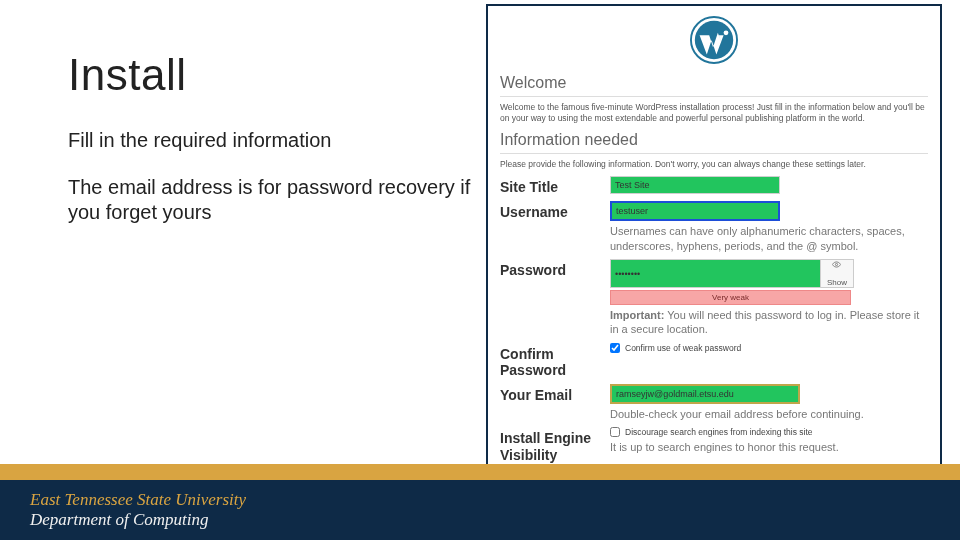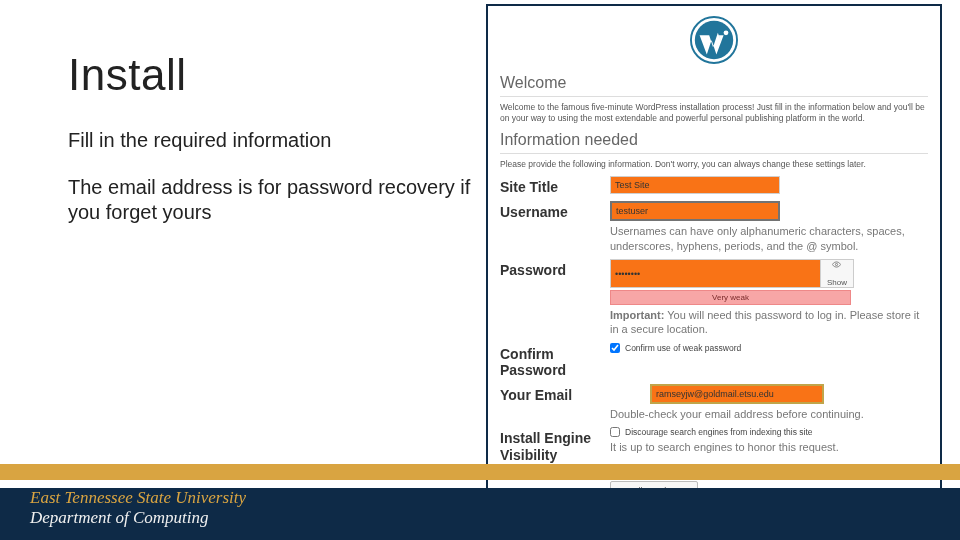--- a/index.html
+++ b/index.html
@@ -3,36 +3,36 @@
 <meta charset="utf-8">
 <style>
   * { box-sizing: border-box; margin: 0; padding: 0; }
   html, body { width: 960px; height: 540px; font-family: "Segoe UI", Arial, sans-serif; background: #fff; overflow: hidden; }
   .slide { position: relative; width: 960px; height: 540px; }
   .left-col { position: absolute; left: 68px; top: 50px; width: 410px; }
   .title { font-size: 44px; font-weight: 400; color: #222; letter-spacing: 0.5px; margin-bottom: 28px; }
   .para { font-size: 20px; line-height: 1.25; color: #222; margin-bottom: 22px; }
   .footer-band { position: absolute; left: 0; bottom: 0; height: 74px; width: 960px; }
   .gold-bar { position: absolute; left: 0; bottom: 60px; width: 960px; height: 16px; background: #d9a441; }
-  .navy-bar { position: absolute; left: 0; bottom: 0; width: 960px; height: 52px; background: #0e2a47; display: flex; padding-left: 30px; }
+  .navy-bar { position: absolute; left: 0; bottom: 0; width: 960px; height: 60px; background: #0e2a47; display: flex; align-items: center; padding-left: 30px; }
   .footer-text-1 { font-style: italic; font-family: Georgia, serif; color: #d9a441; font-size: 17px; line-height: 1.2; }
   .footer-text-2 { font-style: italic; font-family: Georgia, serif; color: #f0f0f0; font-size: 17px; line-height: 1.2; }
 
   .shot { position: absolute; right: 18px; top: 4px; width: 456px; height: 532px; border: 2px solid #0e2a47; background: #fff; overflow: hidden; }
   .shot-inner { padding: 10px 12px 0 12px; font-size: 9px; color: #444; }
   .wp-logo { display: flex; justify-content: center; margin-bottom: 10px; }
   .wp-logo svg { width: 48px; height: 48px; }
   .section-head { font-size: 16px; color: #666; font-weight: 400; margin: 6px 0 4px; }
   .hr { height: 1px; background: #ddd; margin: 3px 0 5px; }
   .small { font-size: 8.5px; color: #555; line-height: 1.35; }
   .form-row { display: flex; margin: 6px 0; align-items: flex-start; }
   .form-label { width: 110px; font-weight: 700; font-size: 14px; color: #333; padding-top: 3px; }
   .form-field { flex: 1; }
-  .text-input { border: 1px solid #cfcfcf; padding: 3px 4px; font-size: 9px; width: 170px; background: #f97316; color: #333; }
-  .text-input.blue-border { border: 2px solid #737373; }
+  .text-input { border: 1px solid #cfcfcf; padding: 3px 4px; font-size: 9px; width: 170px; background: #22c55e; color: #333; }
+  .text-input.blue-border { border: 2px solid #1d4ed8; }
   .text-input.gold-border { border: 2px solid #c0a54a; }
   .hint { font-size: 11px; color: #777; margin-top: 3px; line-height: 1.3; }
   .pw-row { display: flex; align-items: stretch; }
   .pw-input { flex: 1; }
   .pw-btn { display: inline-flex; align-items: center; gap: 9px; border: 1px solid #ccc; border-left: none; padding: 0 6px; font-size: 8px; background: #f7f7f7; color: #555; cursor: pointer; flex-direction: column; }
   .eye-icon { width: 9px; height: 9px; }
   .strength { margin-top: 2px; width: 241px; background: #f7a6a6; border: 1px solid #e88; color: #7a2b2b; font-size: 8px; text-align: center; padding: 2px 0; }
   .checkbox-row { display: flex; align-items: center; gap: 5px; font-size: 8.5px; color: #444; }
   .chk { width: 10px; height: 10px; }
   .install-btn { display: inline-block; border: 1px solid #bbb; background: #f6f6f6; padding: 4px 8px; font-size: 9px; color: #555; border-radius: 2px; margin-top: 12px; cursor: pointer; }
@@ -105,21 +105,21 @@
           <label class="checkbox-row">
             <input type="checkbox" class="chk" checked="" style="">
             <span>Confirm use of weak password</span>
           </label>
         </div>
       </div>
 
       <div class="form-row">
         <div class="form-label">Your Email</div>
         <div class="form-field">
-          <input class="text-input gold-border" style="width: 174px; margin-left: 40px;" value="ramseyjw@goldmail.etsu.edu">
+          <input class="text-input gold-border" style="width: 190px;" value="ramseyjw@goldmail.etsu.edu">
           <div class="hint">Double-check your email address before continuing.</div>
         </div>
       </div>
 
       <div class="form-row">
         <div class="form-label" style="line-height:1.2;">Install Engine Visibility</div>
         <div class="form-field">
           <label class="checkbox-row">
             <input type="checkbox" class="chk" style="">
             <span>Discourage search engines from indexing this site</span>

